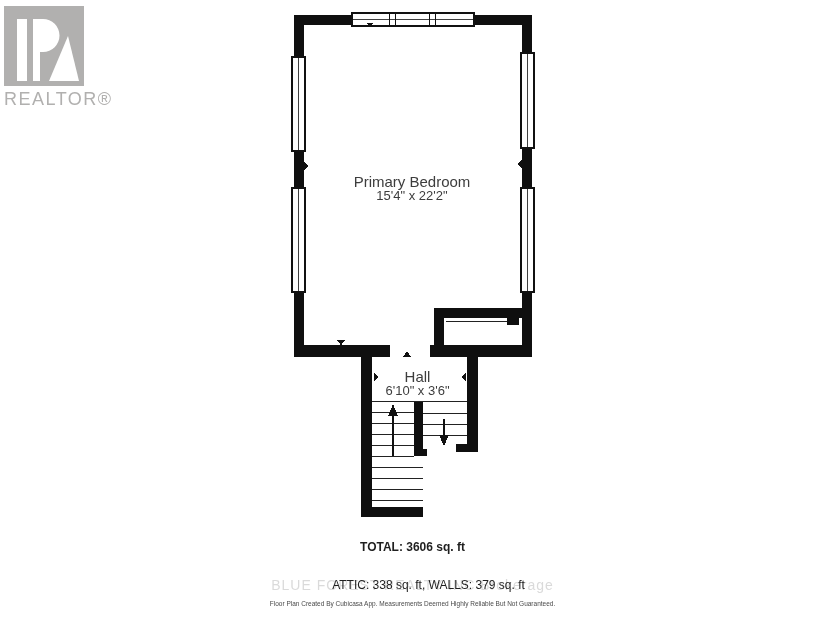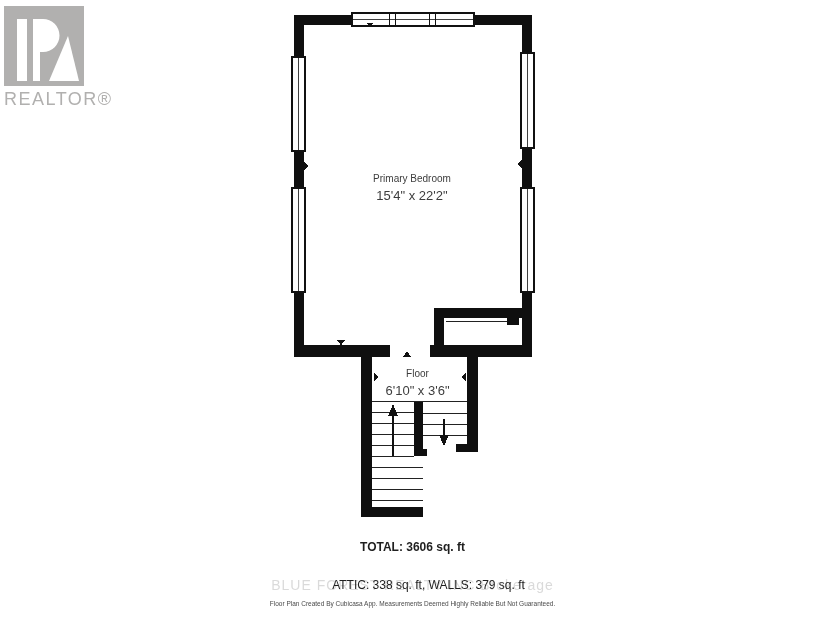--- a/index.html
+++ b/index.html
@@ -10,21 +10,21 @@
   
   .logo-block{position:absolute;left:4px;top:6px;width:110px;}
   .logo-square{display:block;width:80px;height:80px;}
   .logo-text{
     margin-top:3px;font-size:18px;letter-spacing:1.5px;color:#b1b0af;
     font-weight:400;white-space:nowrap;
   }
   
   .plan-svg{position:absolute;left:0;top:0;width:825px;height:619px;}
   .room-label{position:absolute;text-align:center;color:#3d3d3d;line-height:1;}
-  .room-name{font-size:10px;}
+  .room-name{font-size:15px;}
   .room-dims{font-size:13px;}
   #primary-name{left:312px;top:174px;width:200px;}
   #primary-dims{left:312px;top:189px;width:200px;}
   #hall-name{left:320px;top:369px;width:195px;}
   #hall-dims{left:320px;top:384px;width:195px;}
   
   .footer-line{
     position:absolute;left:0;right:0;text-align:center;color:#1f1f1f;
     font-size:12px;line-height:1;z-index:2;
   }
@@ -134,21 +134,21 @@
       <polygon points="407,351 403,357 411,357"></polygon>
       <polygon points="374,373 374,381 379,377"></polygon>
       <polygon points="466,373 466,381 461,377"></polygon>
       <polygon points="304,162 304,170 309,166"></polygon>
       <polygon points="522,160 522,168 517,164"></polygon>
     </g>
   </svg>
 
   <div class="room-label room-name" id="primary-name">Primary Bedroom</div>
   <div class="room-label room-dims" id="primary-dims">15'4" x 22'2"</div>
-  <div class="room-label room-name" id="hall-name">Floor</div>
+  <div class="room-label room-name" id="hall-name">Hall</div>
   <div class="room-label room-dims" id="hall-dims">6'10" x 3'6"</div>
 
   <div id="watermark">BLUE FOREST REALTY INC Brokerage</div>
   <div class="footer-line" id="total-line">TOTAL: 3606 sq. ft</div>
   <div class="footer-line" id="excluded-line2">ATTIC: 338 sq. ft, WALLS: 379 sq. ft</div>
   <div id="disclaimer">Floor Plan Created By Cubicasa App. Measurements Deemed Highly Reliable But Not Guaranteed.</div>
 
 </div>
 
 </body></html>

